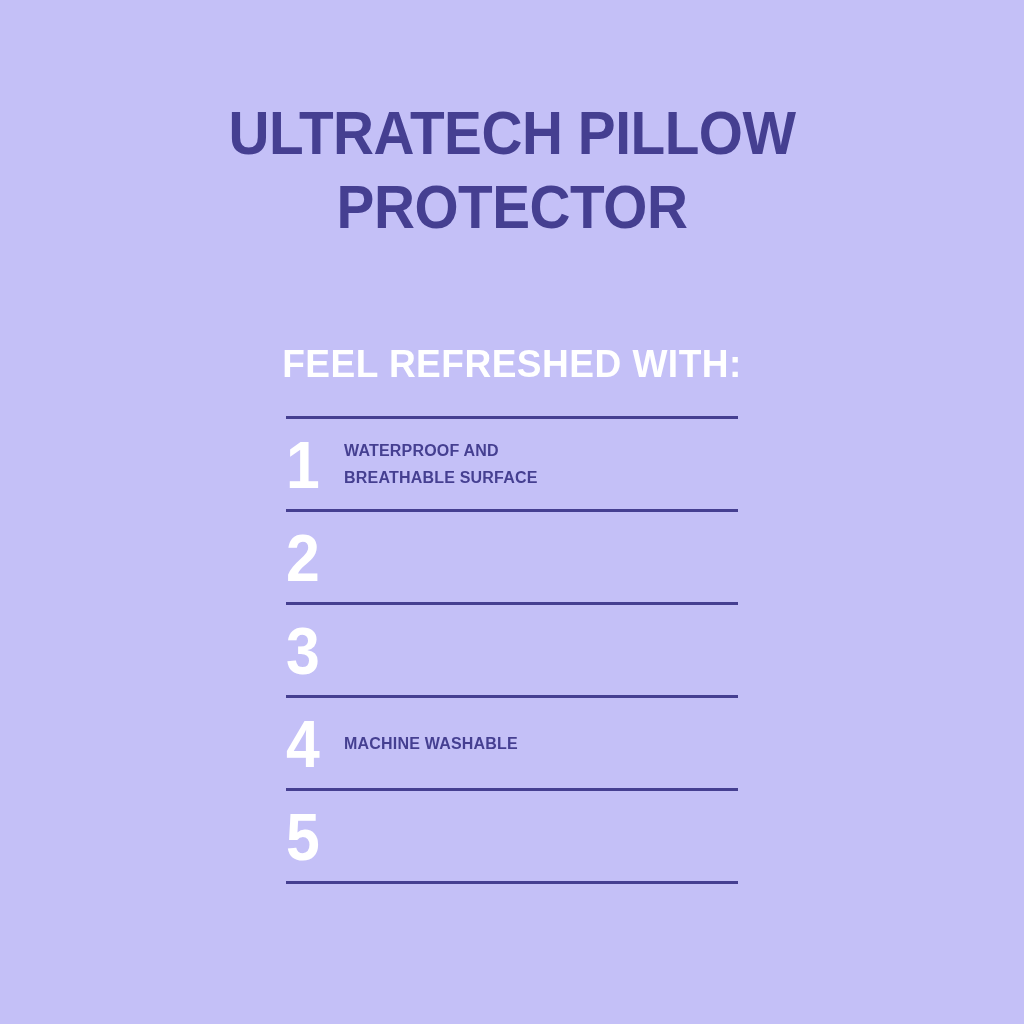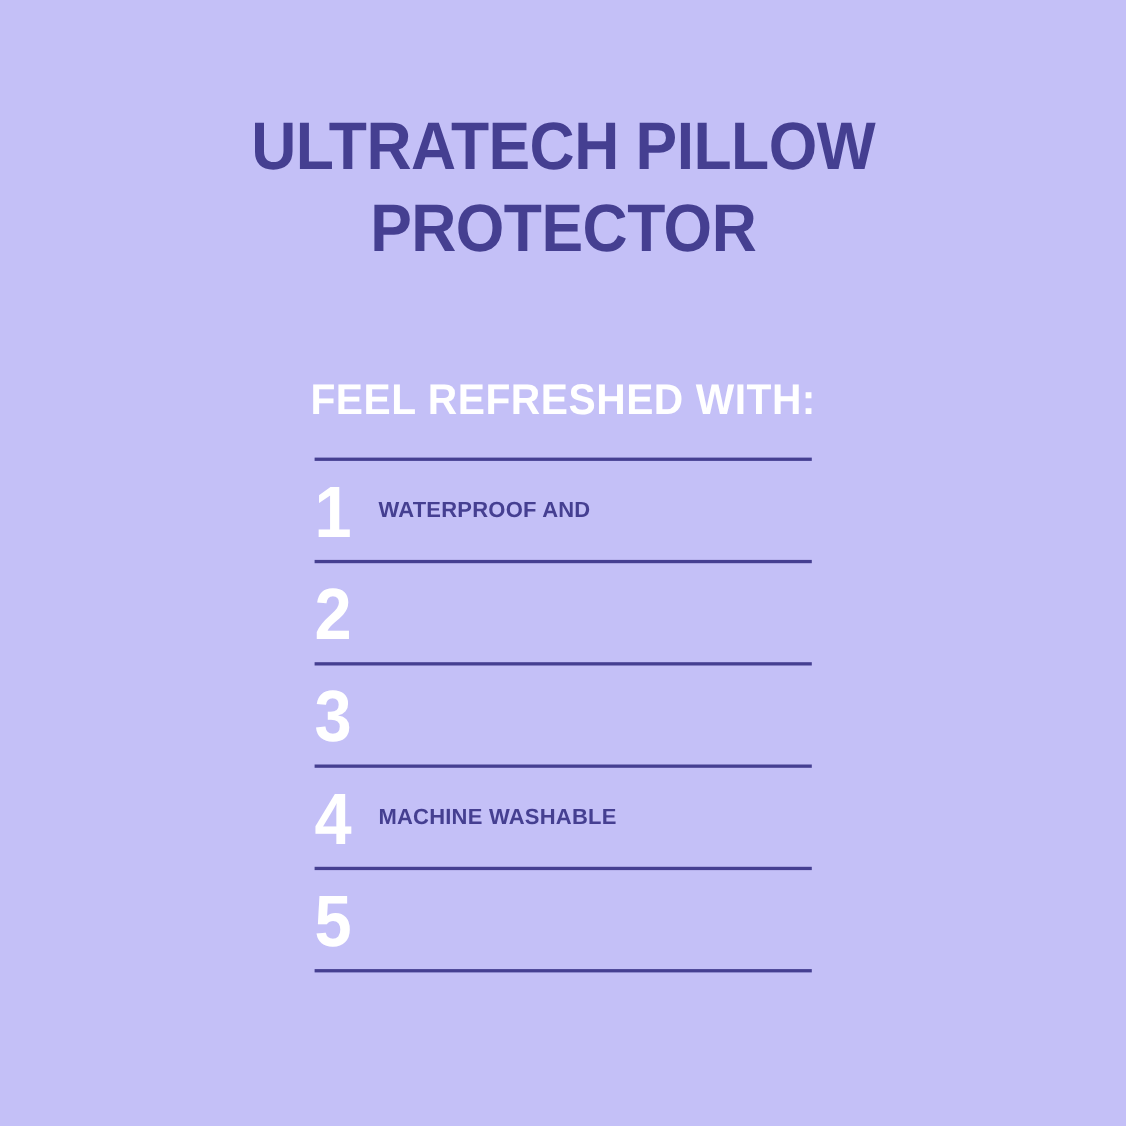--- a/index.html
+++ b/index.html
@@ -88,21 +88,21 @@
     color: #ffffff;
     text-align: left;
     transform: scaleX(0.92);
     transform-origin: left center;
     padding-top: 2px;
   }
   .feature-text {
     flex: 1 1 auto;
     font-family: "Liberation Sans", sans-serif;
     font-weight: bold;
-    font-size: 20px;
+    font-size: 16px;
     line-height: 27px;
     letter-spacing: 0.2px;
     color: #453f91;
     text-transform: uppercase;
   }
   .feature-text span {
     display: block;
   }
 </style>
 </head>
@@ -118,20 +118,21 @@
   <div class="subheading">FEEL REFRESHED WITH:</div>
 
   <div class="feature-list">
 
     <div class="divider"></div>
 
     <div class="feature-row">
       <div class="feature-num">1</div>
       <div class="feature-text">
         <span>WATERPROOF AND</span>
+        <span>BREATHABLE SURFACE</span>
       </div>
     </div>
 
     <div class="divider"></div>
 
     <div class="feature-row">
       <div class="feature-num">2</div>
     </div>
 
     <div class="divider"></div>

